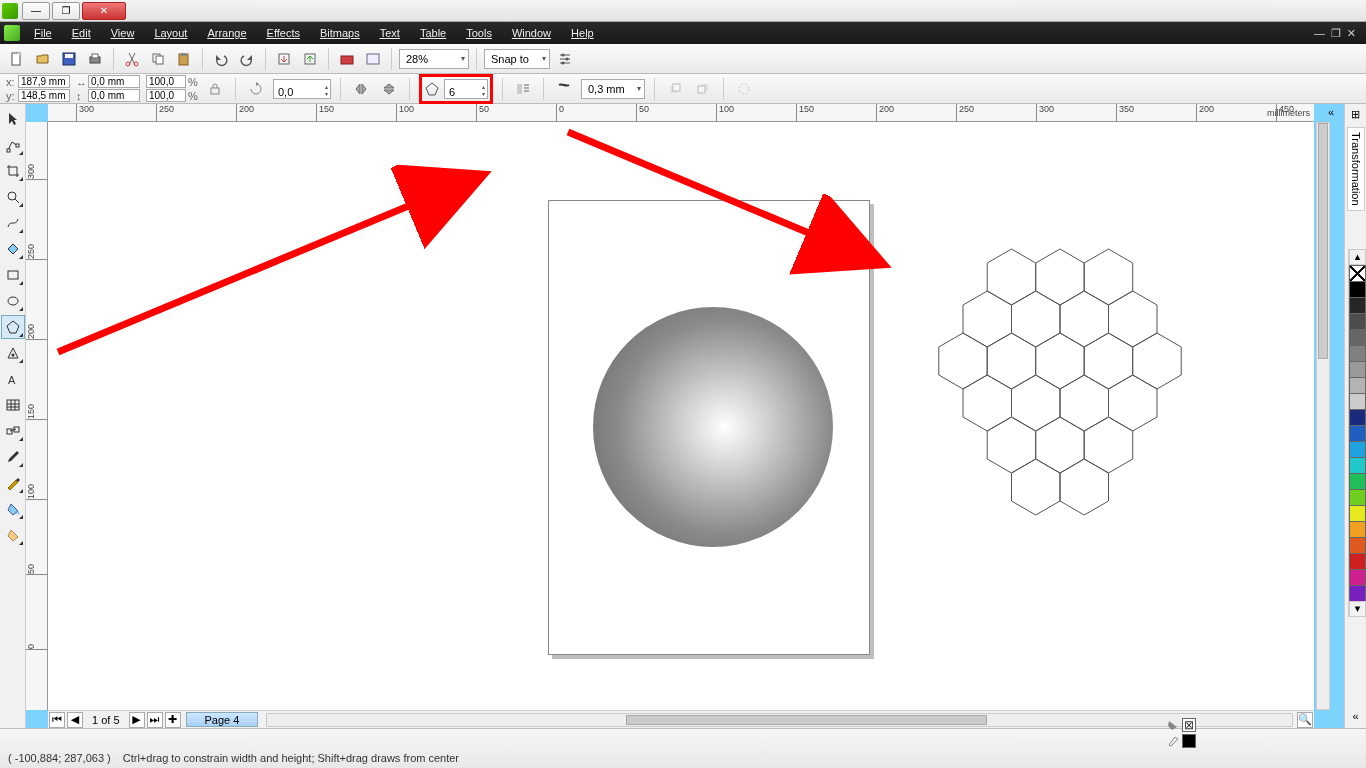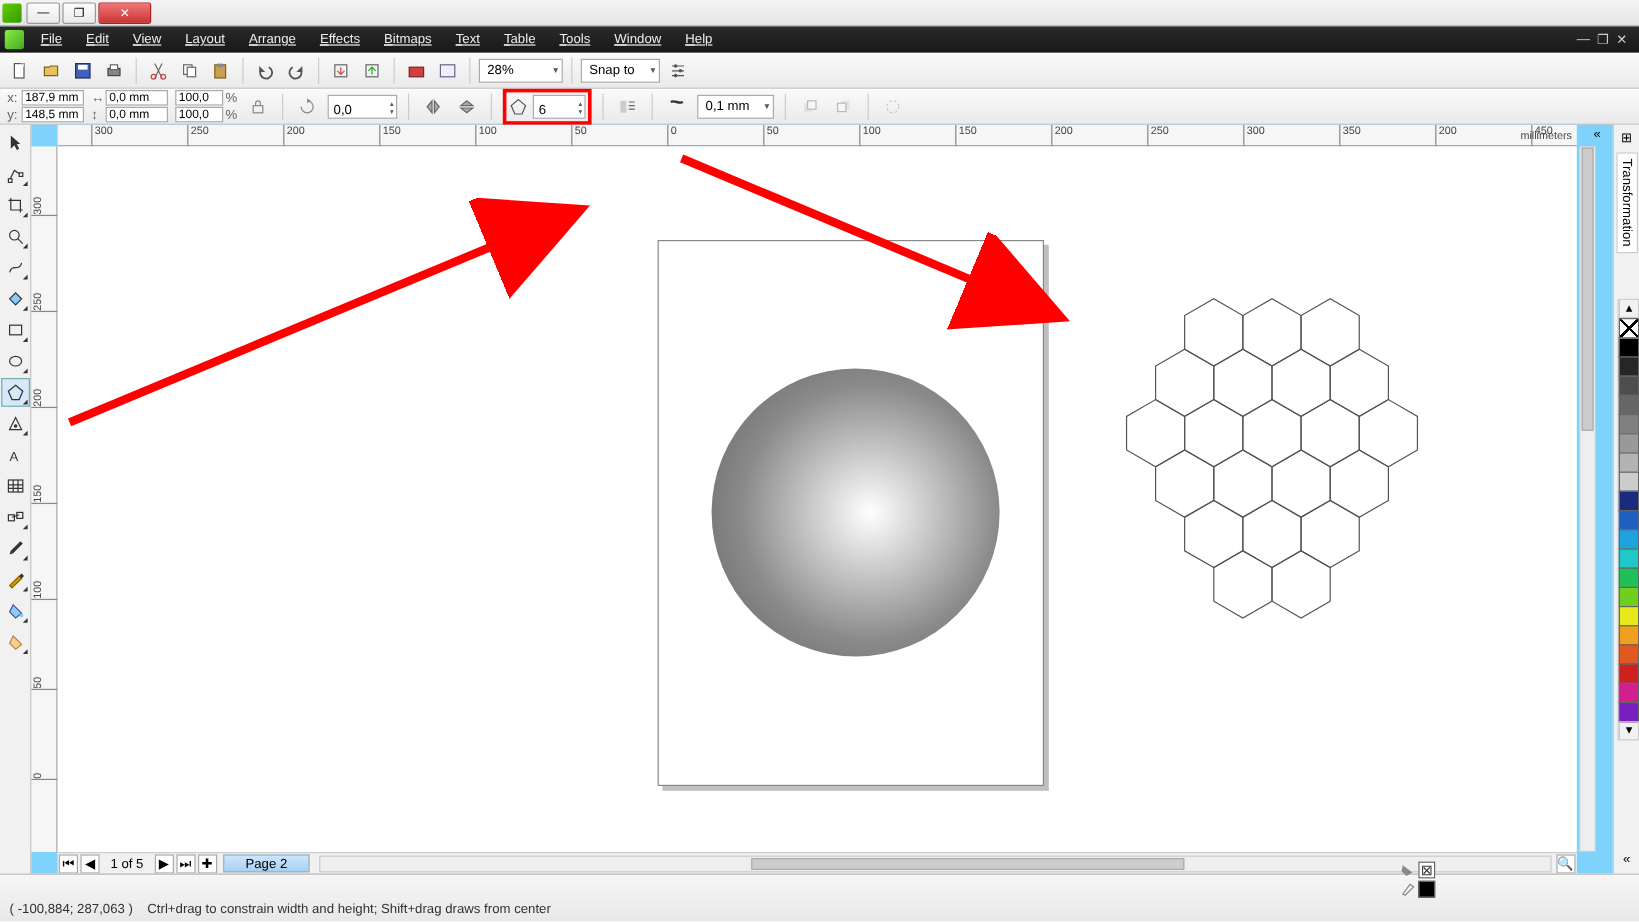--- a/index.html
+++ b/index.html
@@ -272,21 +272,21 @@
         <path d="M9 4 L14 4 M9 7 L14 7 M9 10 L14 10" stroke="#666"></path>
       </svg>
     </div>
   <div class="sep"></div>
   <div class="tbtn">
       <svg class="ico" viewBox="0 0 16 16">
         <path d="M3 4 C6 2 10 6 13 4" fill="none" stroke="#333" stroke-width="2"></path>
       </svg>
     </div>
   <div class="combo" style="width:64px">
-      <span>0,1 mm</span>
+      <span>0,3 mm</span>
     </div>
   <div class="sep"></div>
   <div class="tbtn" style="opacity:.4">
       <svg class="ico" viewBox="0 0 16 16">
         <rect x="3" y="5" width="7" height="7" fill="#ccc"></rect>
         <rect x="6" y="3" width="7" height="7" fill="#fff" stroke="#666"></rect>
       </svg>
     </div>
   <div class="tbtn" style="opacity:.4">
       <svg class="ico" viewBox="0 0 16 16">
@@ -491,21 +491,21 @@
     <div class="vscroll"></div>
 
     <div class="page-nav">
       <div class="nav-btn">⏮</div>
       <div class="nav-btn">◀</div>
       <span style="padding:0 8px">1 of 5</span>
       <div class="nav-btn">▶</div>
       <div class="nav-btn">⏭</div>
       <div class="nav-btn">✚</div>
       <div class="page-tab">
-          <span>Page 2</span>
+          <span>Page 4</span>
         </div>
       <div class="hscroll"></div>
       <div class="nav-btn" style="margin-left:4px">🔍</div>
     </div>
   </div>
 
   <div class="right-dockers">
     <span>⊞</span>
     <div class="docker-tab"><span>Transformation</span></div>
     <span style="margin-top:auto;margin-bottom:6px">«</span>

